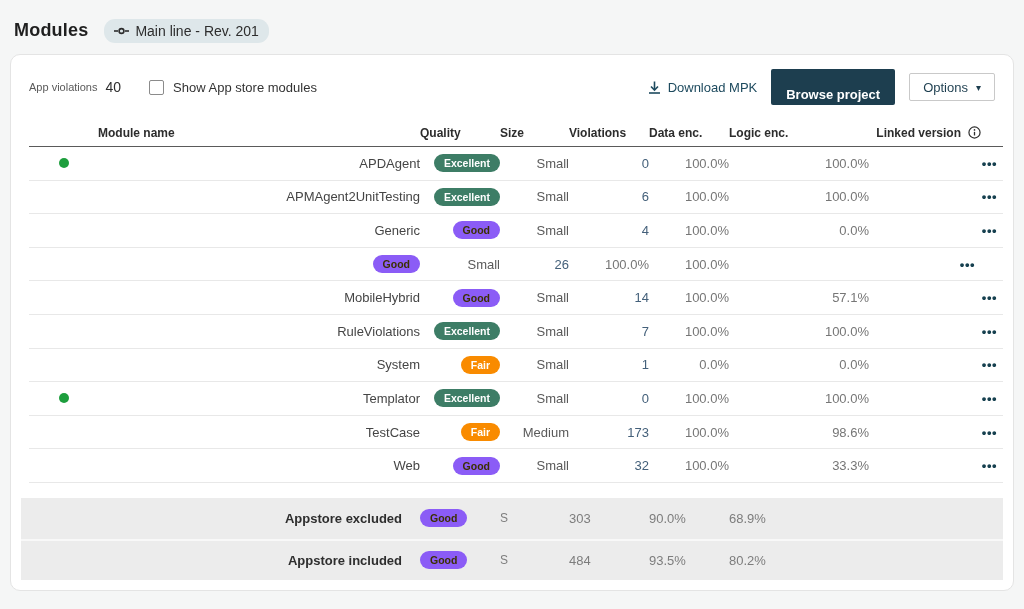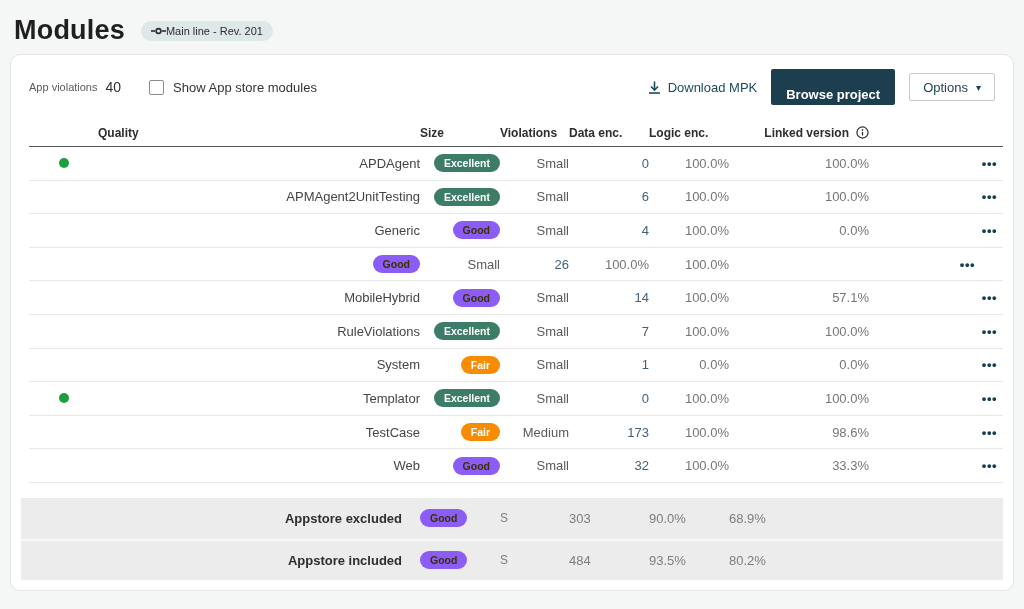--- a/index.html
+++ b/index.html
@@ -11,31 +11,32 @@
     overflow: hidden;
   }
   .title-row {
     display: flex;
     align-items: center;
     gap: 16px;
     padding: 8px 0 0 14px;
     height: 52px;
   }
   .page-title {
-    font-size: 27px;
+    font-size: 18px;
     font-weight: 700;
     color: #1f1f1f;
     letter-spacing: 0.2px;
   }
   .branch-badge {
     display: inline-flex;
     align-items: center;
+    gap: 6px;
     background: #dee7ea;
     color: #2d2d2d;
-    font-size: 11px;
+    font-size: 14px;
     padding: 4px 10px;
     border-radius: 11px;
     margin-top: 2px;
   }
   .card {
     margin: 2px 10px 0 10px;
     background: #ffffff;
     border: 1px solid #e4e4e4;
     border-radius: 10px;
     height: 537px;
@@ -178,20 +179,21 @@
       <button class="btn-primary">Browse project</button>
       <button class="btn-outline">
         <span>Options</span>
         <span class="caret">▾</span>
       </button>
     </div>
   </div>
 
   <div class="thead grid-cols">
     <div></div>
+    <div>Module name</div>
     <div>Quality</div>
     <div>Size</div>
     <div>Violations</div>
     <div>Data enc.</div>
     <div>Logic enc.</div>
     <div class="th-linked">
       <span>Linked version</span>
       <svg width="13" height="13" viewBox="0 0 14 14">
         <circle cx="7" cy="7" r="6" fill="none" stroke="#2d2d2d" stroke-width="1.3"></circle>
         <circle cx="7" cy="4.2" r="0.9" fill="#2d2d2d"></circle>

